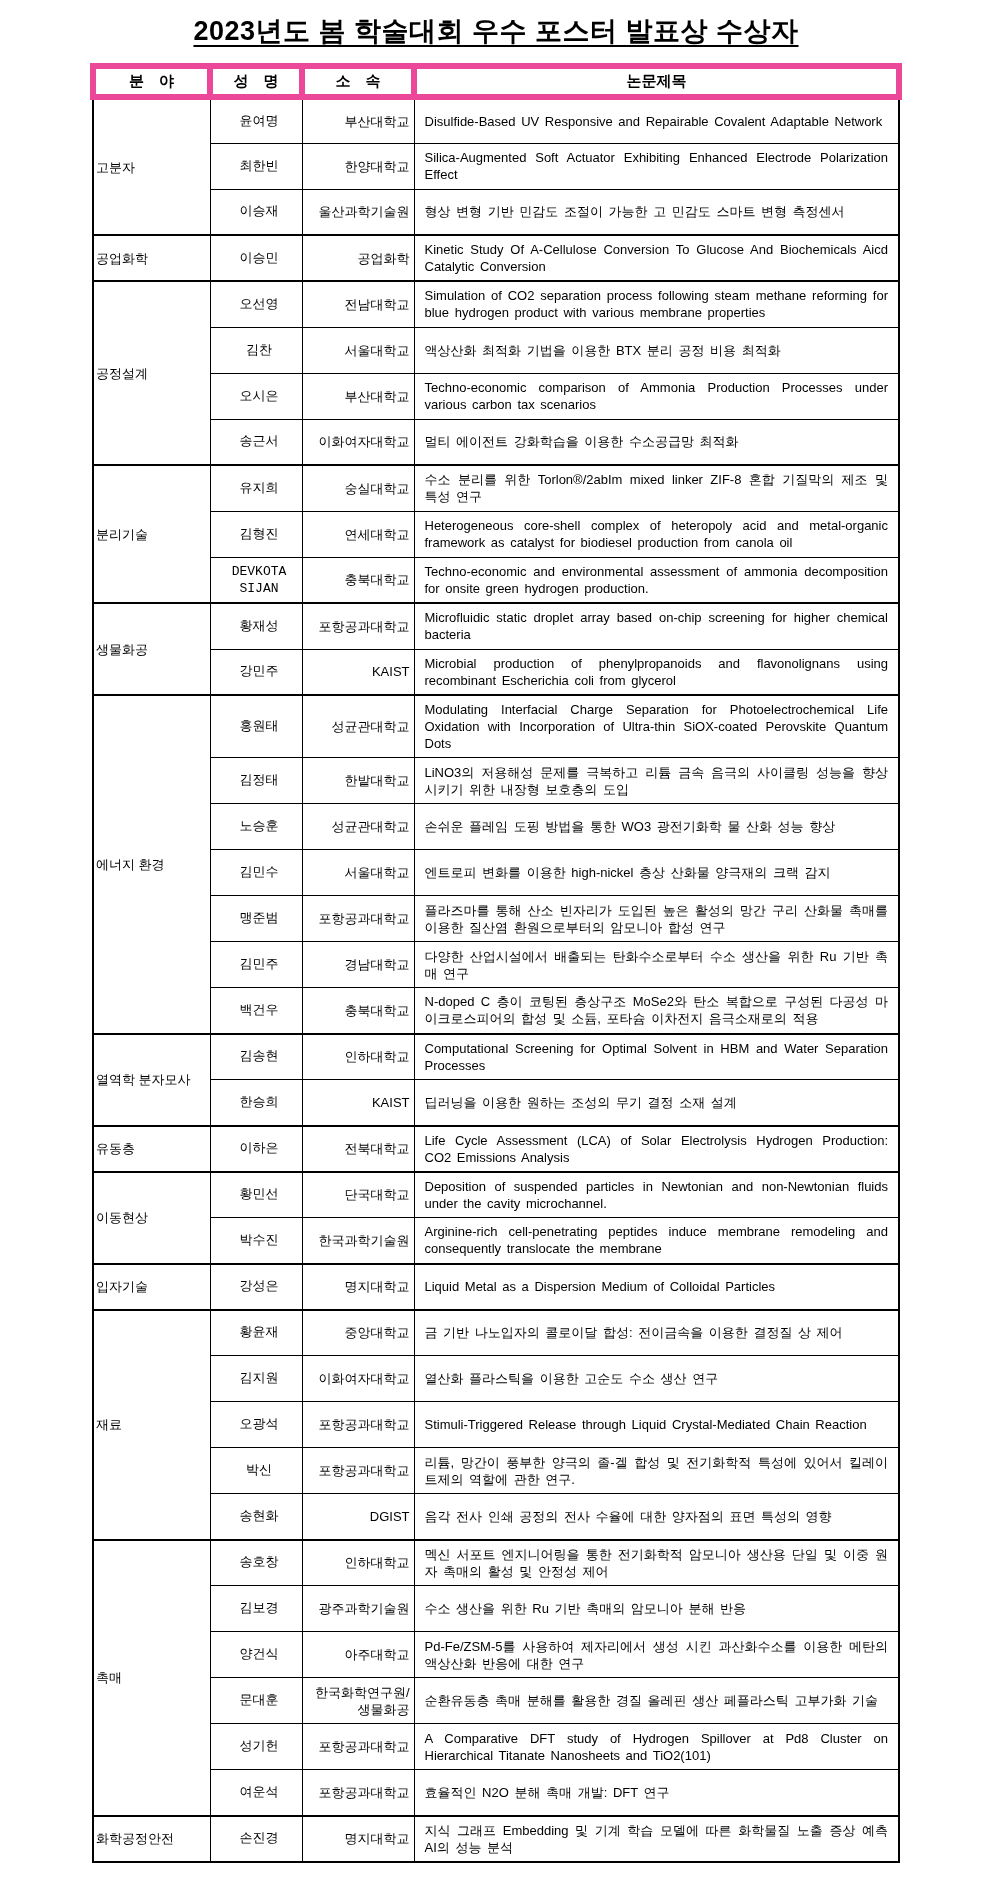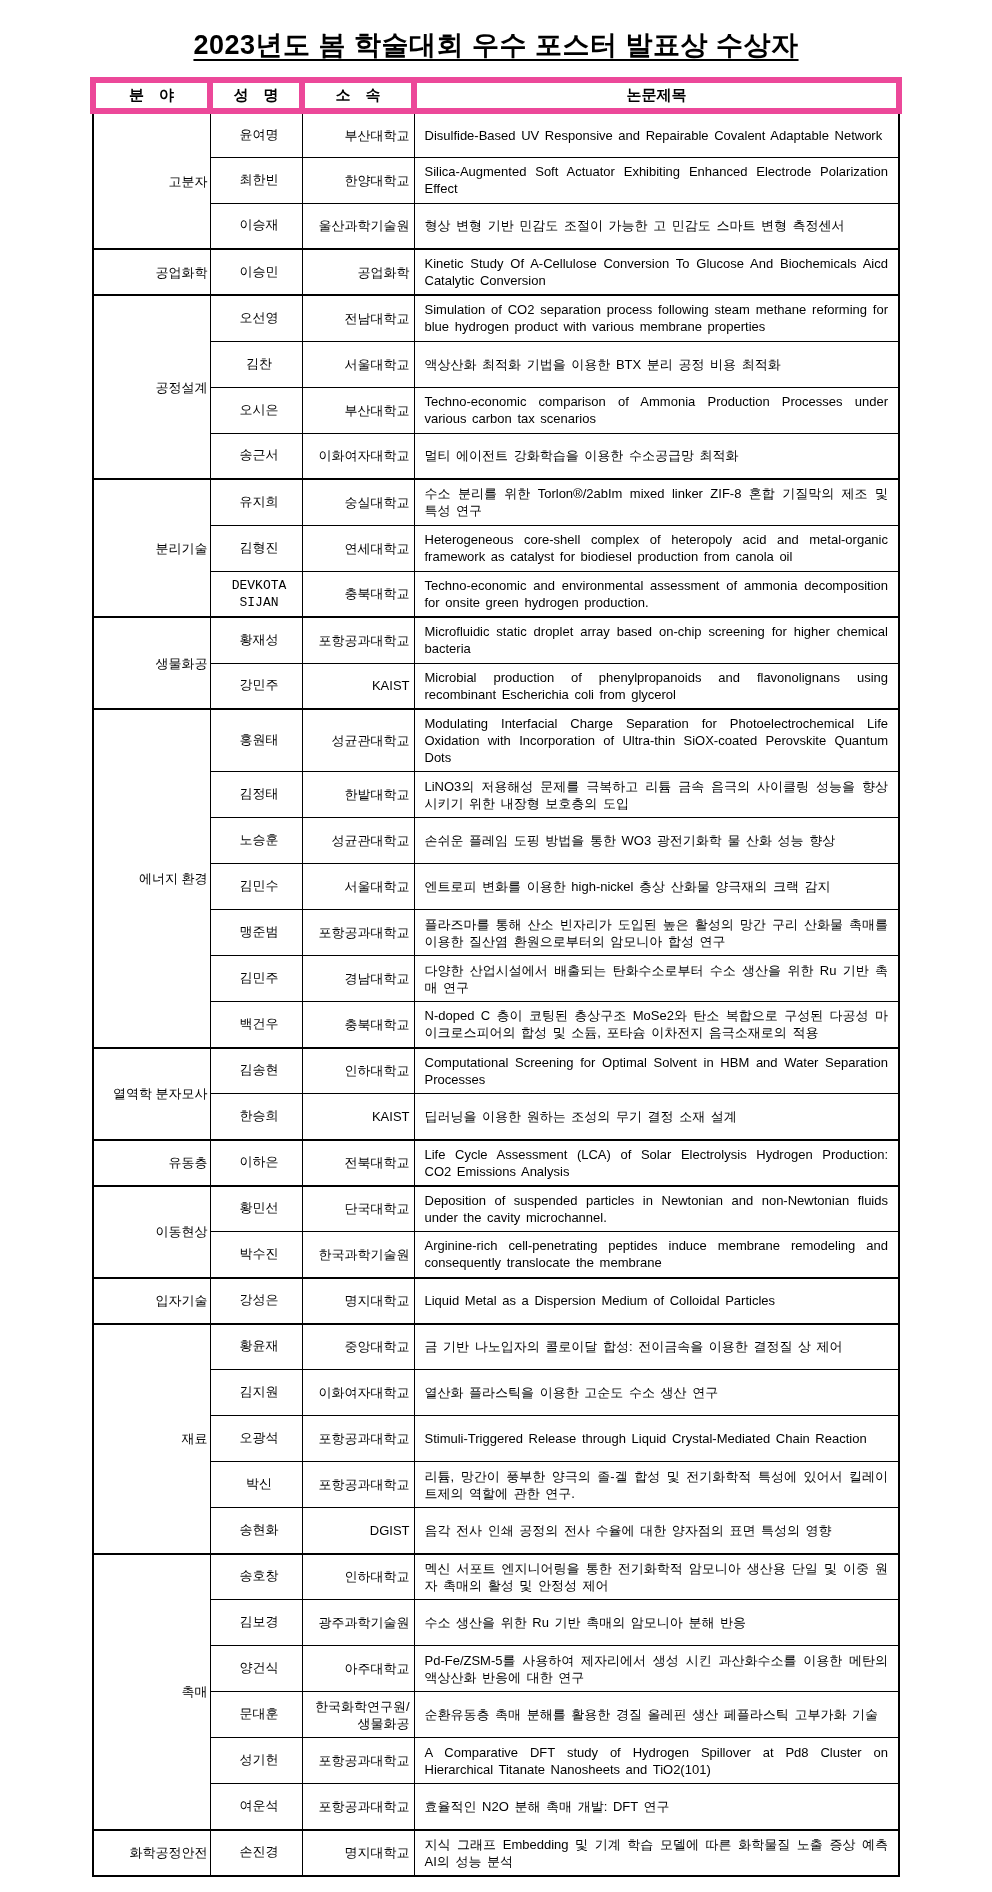--- a/index.html
+++ b/index.html
@@ -7,21 +7,21 @@
     padding: 0;
     background: #ffffff;
     color: #000000;
     font-family: "Liberation Sans", "DejaVu Sans", sans-serif;
   }
   .page {
     width: 992px;
     min-height: 1892px;
     background: #ffffff;
     box-sizing: border-box;
-    padding-top: 27px;
+    padding-top: 13px;
   }
   .page-title {
     margin: 0 0 14px 0;
     text-align: center;
     font-size: 27px;
     font-weight: bold;
     letter-spacing: 0.5px;
     text-decoration: underline;
     text-decoration-thickness: 2px;
     text-underline-offset: 5px;
@@ -48,21 +48,21 @@
   thead tr { height: 27px; }
   tbody tr { height: 46px; }
   td {
     border: 1px solid #000;
     font-size: 13px;
     line-height: 17px;
     vertical-align: middle;
     box-sizing: border-box;
   }
   td.field {
-    text-align: right;
+    text-align: left;
     padding: 4px 2px;
   }
   td.name {
     text-align: center;
     padding: 4px 4px 4px 10px;
     font-family: Liberation Mono, monospace;
   }
   td.affiliation {
     text-align: right;
     padding: 4px 4px 4px 10px;

